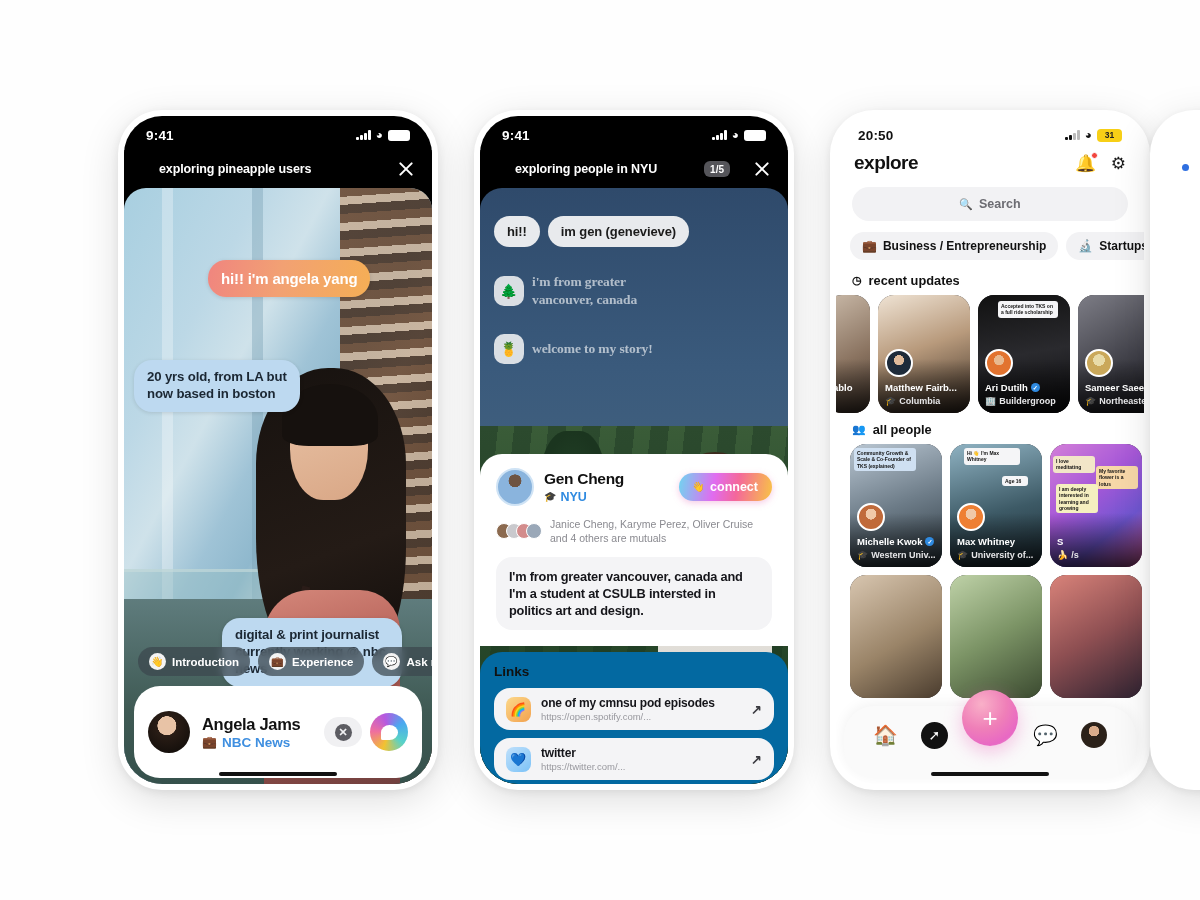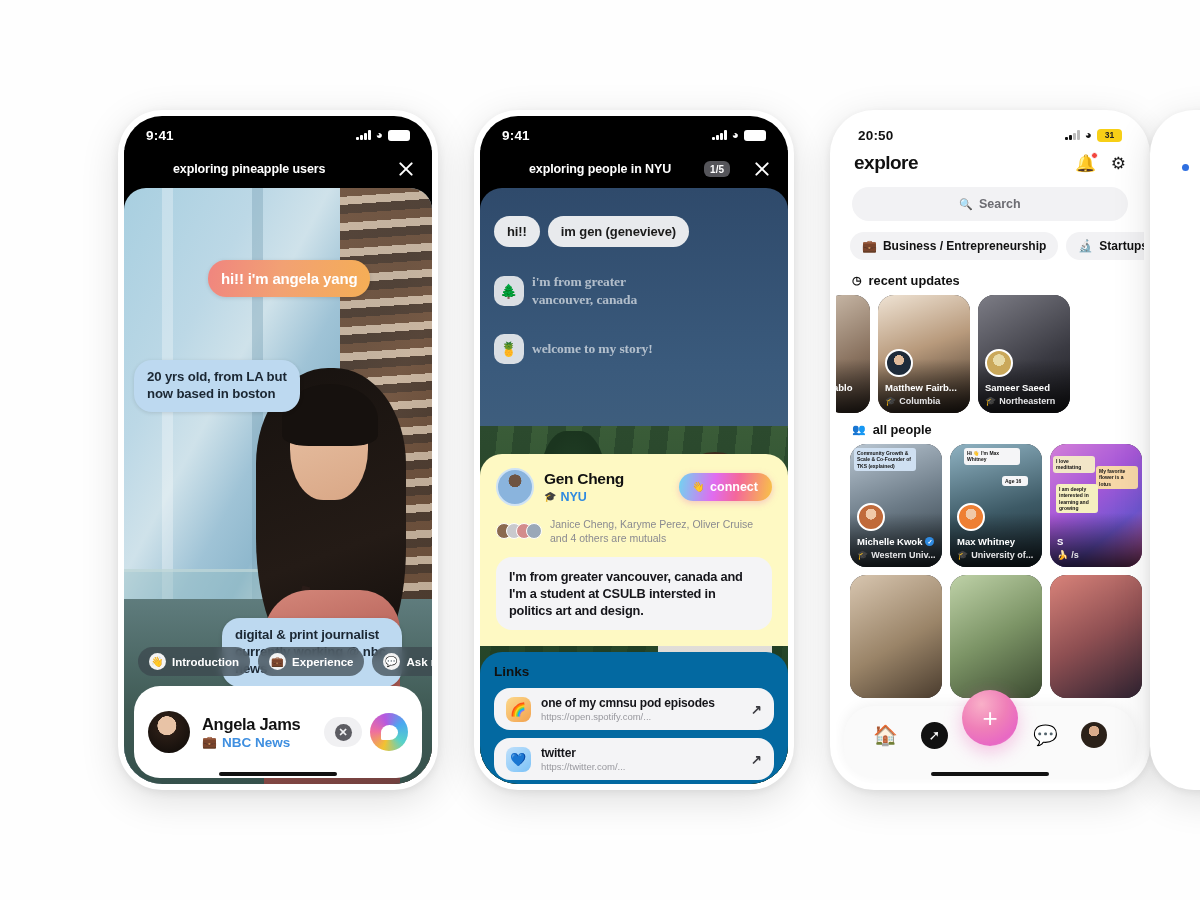--- a/index.html
+++ b/index.html
@@ -37,21 +37,21 @@
   .sb-dark .bars i { background:#fff } .sb-light .bars i { background:#111 }
   .sb-light .bars i:nth-child(3), .sb-light .bars i:nth-child(4){ background:#bbb }
   .batt { width: 22px; height: 11px; border-radius: 3px; position: relative; }
   .sb-dark .batt { background:#fff }
   .batt-num { width:25px;height:13px;border-radius:4px;background:#f7cf16;color:#222;
     font-size:8.5px;font-weight:700;display:flex;align-items:center;justify-content:center; }
 
   
   .story-head { height: 38px; display:flex; align-items:center; justify-content:space-between;
     padding: 0 16px 0 14px; background:#000; }
-  .story-head .left { display:flex; align-items:center; gap:21px; }
+  .story-head .left { display:flex; align-items:center; gap:7px; }
   .story-title { color:#fff; font-size:12.5px; font-weight:700; letter-spacing:-.1px; }
   .binoc { font-size: 11px; line-height:1; }
   .head-right { display:flex; align-items:center; gap:22px; }
   .pagebadge { background:#55555a; color:#fff; font-size:10px; font-weight:700;
     padding:2.5px 6px; border-radius:6px; }
   .xbtn { width:20px;height:20px;position:relative; }
   .xbtn:before,.xbtn:after{content:"";position:absolute;left:1px;top:9px;width:18px;height:2px;
     background:#fff;border-radius:2px;}
   .xbtn:before{transform:rotate(45deg)}.xbtn:after{transform:rotate(-45deg)}
 
@@ -127,21 +127,21 @@
   .ph2-person .f{position:absolute;left:34px;top:22px;width:56px;height:70px;background:#e8c4a8;border-radius:28px 28px 26px 26px;}
   .ph2-person .b{position:absolute;left:4px;top:104px;width:114px;height:140px;background:linear-gradient(180deg,#f2f0ec,#d8d4cd);border-radius:34px 34px 0 0;}
   .ph2-bubbles { position:absolute; left:14px; right:14px; top:28px; }
   .b2 { display:inline-block; background:rgba(247,247,247,.92); color:#1b1b1b; font-weight:700;
      font-size:13px; padding:8px 13px; border-radius:18px; letter-spacing:-.1px; }
   .b2row { display:flex; gap:8px; align-items:center; margin-bottom:26px; }
   .emojibox{width:30px;height:30px;background:rgba(247,247,247,.85);border-radius:10px;display:flex;
     align-items:center;justify-content:center;font-size:14px;flex:0 0 auto;}
   .ghost-txt{color:rgba(255,255,255,.62);font-weight:700;font-size:13.5px;letter-spacing:-.1px;line-height:1.3;font-family:Liberation Serif, serif;}
 
-  .ph2-card { position:absolute; left:0; right:0; bottom:138px; background:#fef9c3; border-radius:22px 22px 0 0;
+  .ph2-card { position:absolute; left:0; right:0; bottom:138px; background:#ffffff; border-radius:22px 22px 0 0;
     padding:14px 16px 16px; }
   .pc-top { display:flex; align-items:center; }
   .pc-av { width:38px;height:38px;border-radius:50%;background:radial-gradient(circle at 50% 32%,#6e5442 22%,#8ab4dd 23%);
     border:2px solid #cfe3f5; flex:0 0 auto;}
   .pc-name { font-size:15.5px; font-weight:700; color:#111; letter-spacing:-.3px; }
   .pc-school { font-size:12.5px; font-weight:700; color:#2f8ae0; display:flex;align-items:center;gap:4px;margin-top:2px;}
   .connect { margin-left:auto; display:flex;align-items:center;gap:5px; color:#fff; font-size:12.5px;
     font-weight:700; padding:7px 14px; border-radius:18px;
     background:linear-gradient(100deg,#6fd6f0 0%,#e06cf0 38%,#f4679b 62%,#f8c445 100%);
     box-shadow:0 2px 7px rgba(230,100,180,.35);}
@@ -481,20 +481,34 @@
             <div class="ph f2"></div>
               <div class="shade"></div>
             <div class="av" style="background:radial-gradient(circle at 50% 38%,#e0bb9b 26%,#1e2b3a 27%)"></div>
             <div class="nm">Matthew Fairb...</div>
             <div class="sc">
               <span>🎓</span>
               <span>Columbia</span>
             </div>
           </div>
           <div class="pcard">
+            <div class="ph f3"></div>
+            <div class="note" style="left:20px;top:6px;width:60px;">Accepted into TKS on a full ride scholarship</div>
+            <div class="shade"></div>
+            <div class="av" style="background:radial-gradient(circle at 50% 38%,#e8b98f 26%,#e2732f 27%)"></div>
+            <div class="nm">
+              <span>Ari Dutilh</span>
+              <span class="verif">✓</span>
+            </div>
+            <div class="sc">
+              <span>🏢</span>
+              <span>Buildergroop</span>
+            </div>
+          </div>
+          <div class="pcard">
             <div class="ph f4"></div>
               <div class="shade"></div>
             <div class="av" style="background:radial-gradient(circle at 50% 38%,#e8dba8 30%,#caa85a 31%)"></div>
             <div class="nm">Sameer Saeed</div>
             <div class="sc">
               <span>🎓</span>
               <span>Northeastern</span>
             </div>
           </div>
         </div>

